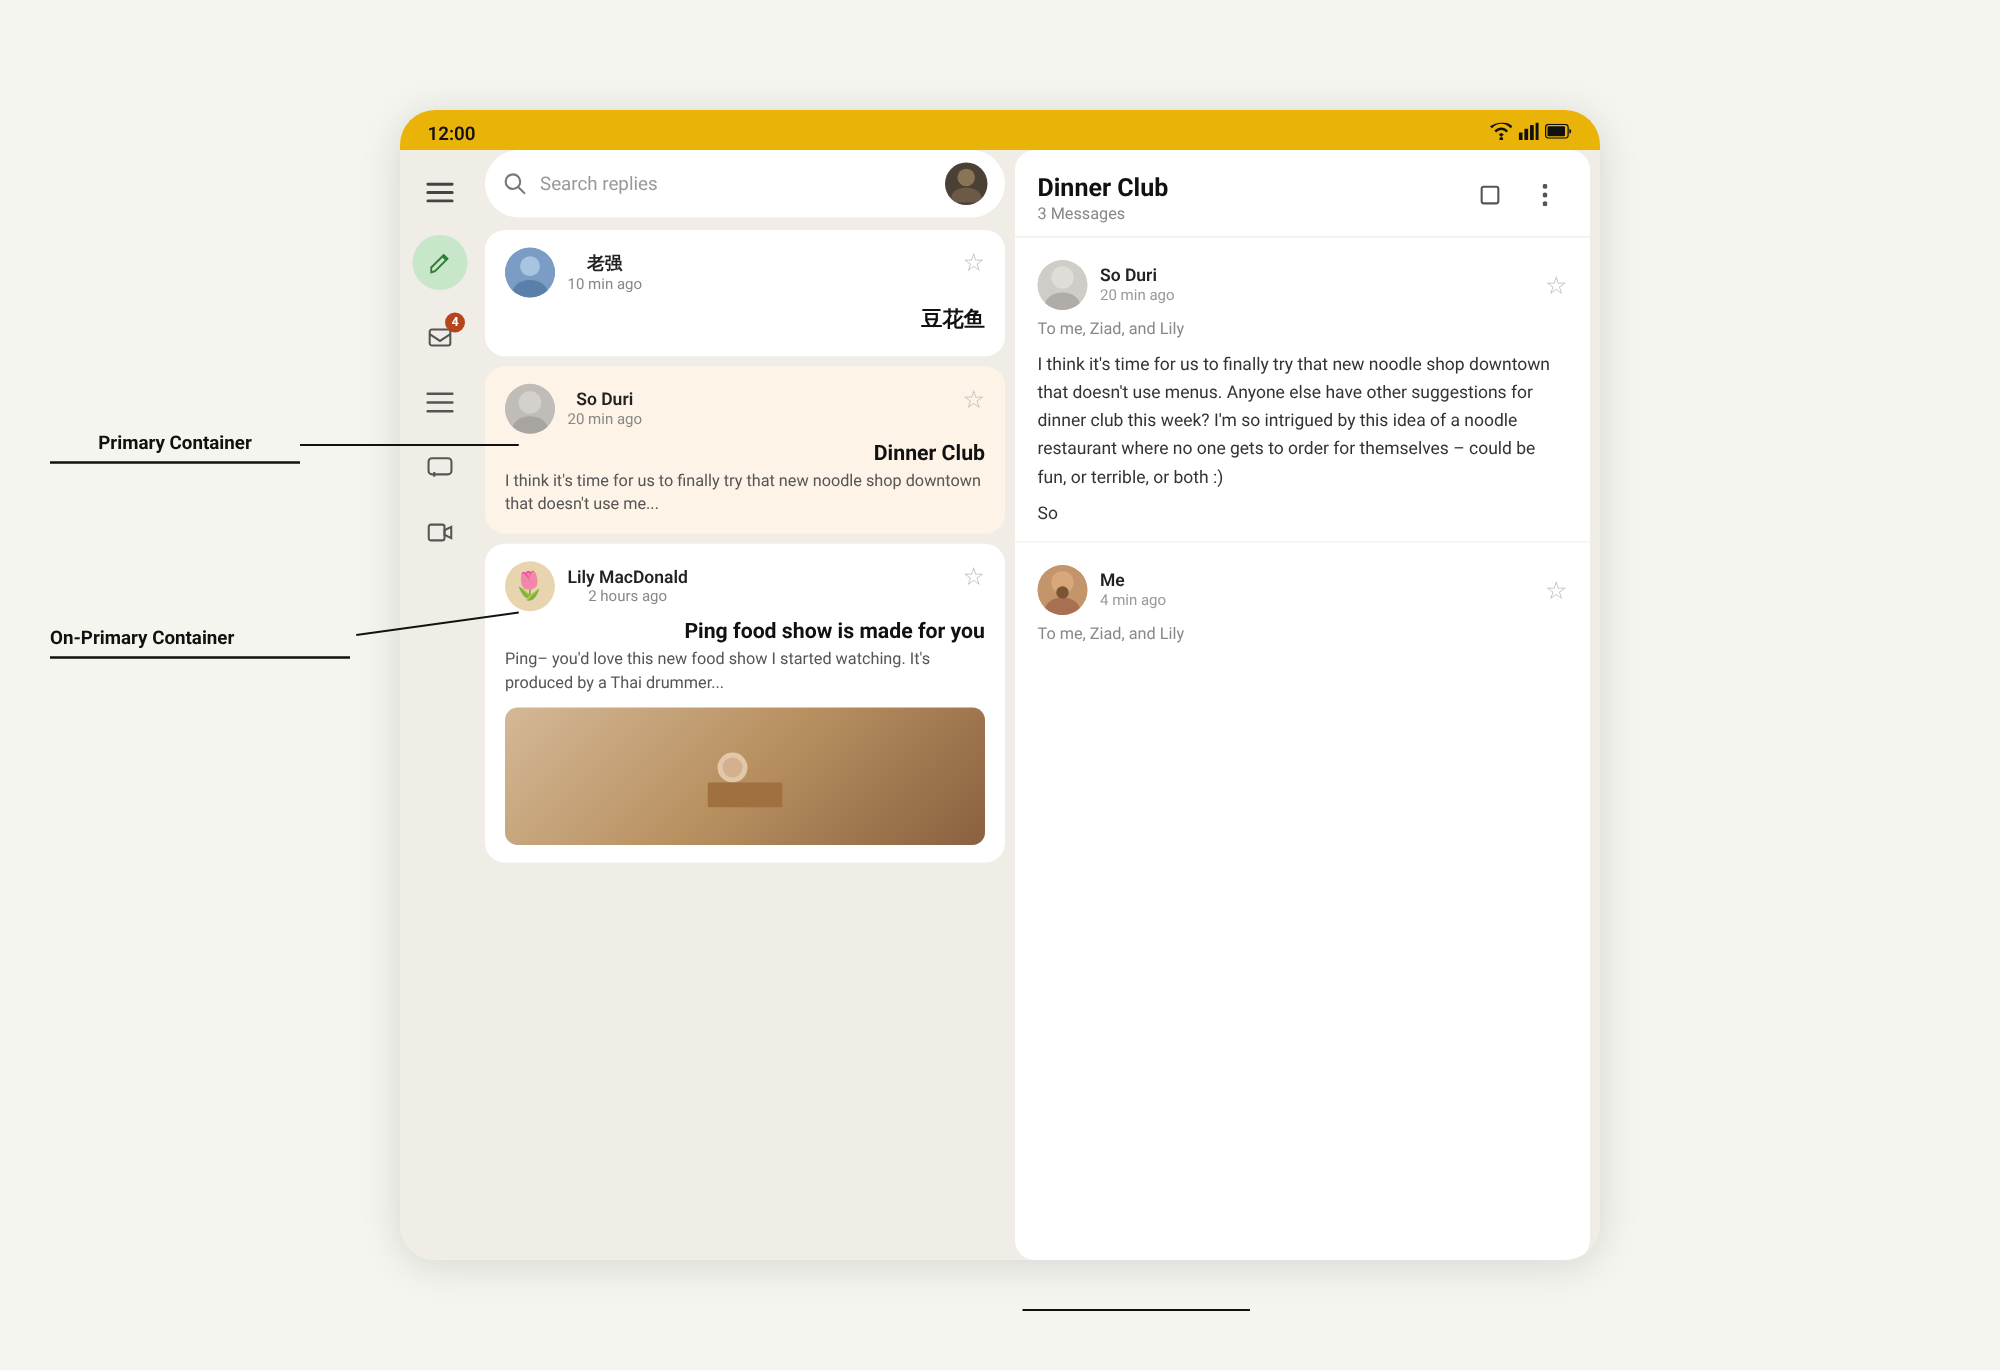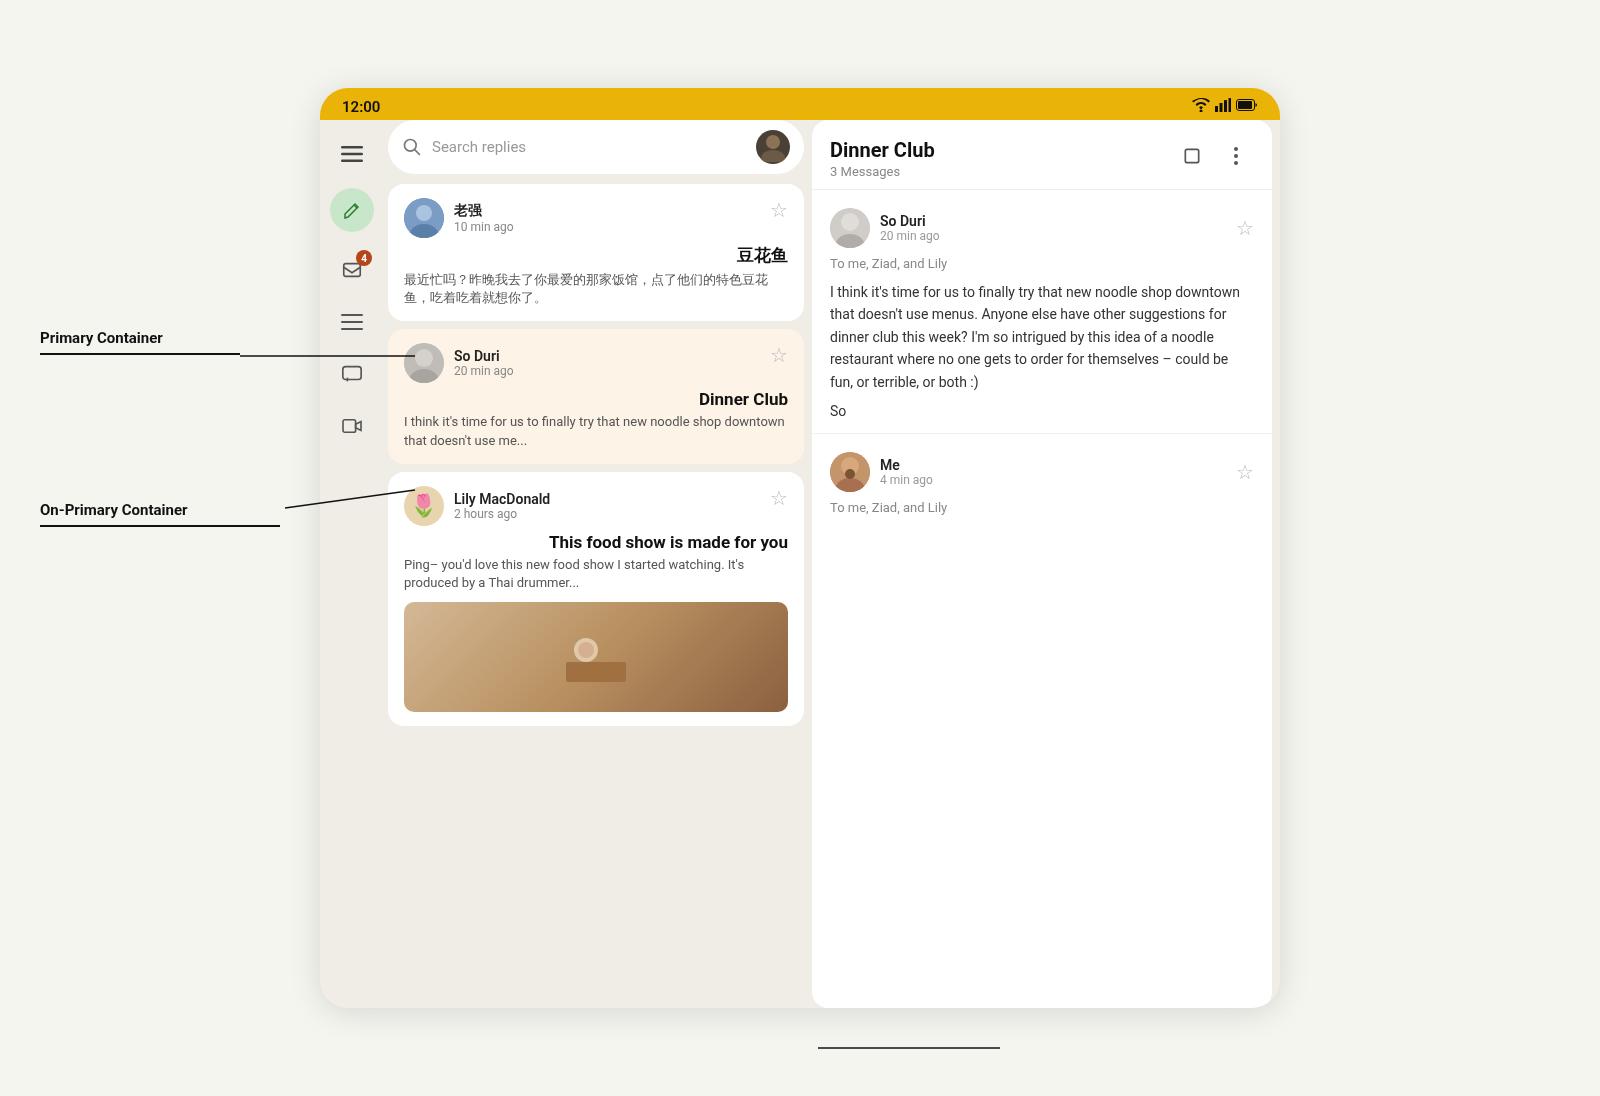--- a/index.html
+++ b/index.html
@@ -186,21 +186,21 @@
       overflow: hidden;
       display: flex;
       align-items: center;
       justify-content: center;
       font-size: 14px;
       color: white;
     }
     .email-avatar.laozi { background: linear-gradient(135deg, #7b9cc4 40%, #5a7fa8 100%); }
     .email-avatar.soduri { background: #c0bdb8; font-size: 18px; }
     .email-avatar.lily { background: #e8d5b0; font-size: 20px; }
-    .sender-info { display: flex; flex-direction: column; }
+    .sender-info { display: flex; flex-direction: column; align-items: center; }
     .sender-name { font-size: 14px; font-weight: 600; color: #222; }
     .sender-time { font-size: 12px; color: #888; }
     .star-icon { color: #bbb; font-size: 20px; cursor: pointer; }
     .email-subject { font-size: 17px; font-weight: 700; color: #111; margin-bottom: 4px; text-align: right; }
     .email-preview { font-size: 13px; color: #555; line-height: 1.4; }
 
     
     .email-detail-panel {
       width: 460px;
       background: white;
@@ -311,21 +311,21 @@
     }
 
     
     .detail-messages::-webkit-scrollbar { width: 0; }
   </style>
 </head>
 <body>
 
 <div class="outer-wrapper">
 
-  <div style="position:absolute; left:40px; top:328px;">
+  <div style="position:absolute; left:40px; top:344px;text-align:center;">
     <span class="annotation-label">Primary Container</span>
     <div style="width:200px; height:1.5px; background:#111; margin-top:6px;"></div>
   </div>
   <div style="position:absolute; left:40px; top:500px;">
     <span class="annotation-label">On-Primary Container</span>
     <div style="width:240px; height:1.5px; background:#111; margin-top:6px;"></div>
   </div>
 
   <div class="device-frame">
 
@@ -432,21 +432,20 @@
                 </svg>
               </div>
               <div class="sender-info">
                 <span class="sender-name">老强</span>
                 <span class="sender-time">10 min ago</span>
               </div>
             </div>
             <span class="star-icon">☆</span>
           </div>
           <div class="email-subject">豆花鱼</div>
-          <div class="email-preview">最近忙吗？昨晚我去了你最爱的那家饭馆，点了他们的特色豆花鱼，吃着吃着就想你了。</div>
         </div>
 
         <div class="email-card selected">
           <div class="email-card-header">
             <div class="email-card-meta">
               <div class="email-avatar soduri">
                 <svg width="40" height="40" viewBox="0 0 40 40" fill="none">
                   <circle cx="20" cy="20" r="20" fill="#c0bdb8"></circle>
                   <circle cx="20" cy="15" r="9" fill="#d4d0cc"></circle>
                   <ellipse cx="20" cy="36" rx="14" ry="10" fill="#a8a5a0"></ellipse>
@@ -469,21 +468,21 @@
               <div class="email-avatar lily">
                 <span style="font-size:22px;">🌷</span>
               </div>
               <div class="sender-info">
                 <span class="sender-name">Lily MacDonald</span>
                 <span class="sender-time">2 hours ago</span>
               </div>
             </div>
             <span class="star-icon">☆</span>
           </div>
-          <div class="email-subject">This food show is made for you</div>
+          <div class="email-subject">Ping food show is made for you</div>
           <div class="email-preview">Ping– you'd love this new food show I started watching. It's produced by a Thai drummer...</div>
 
           <div style="margin-top:10px; height:110px; background:linear-gradient(135deg,#d4b896 0%,#b89060 50%,#8b6040 100%); border-radius:10px; overflow:hidden; display:flex; align-items:center; justify-content:center;">
             <svg width="60" height="50" viewBox="0 0 60 50" fill="none">
               <circle cx="20" cy="18" r="12" fill="#e0c8a8"></circle>
               <rect x="0" y="30" width="60" height="20" fill="#a07040" rx="2"></rect>
               <circle cx="20" cy="18" r="8" fill="#d4b090"></circle>
             </svg>
           </div>
         </div>

